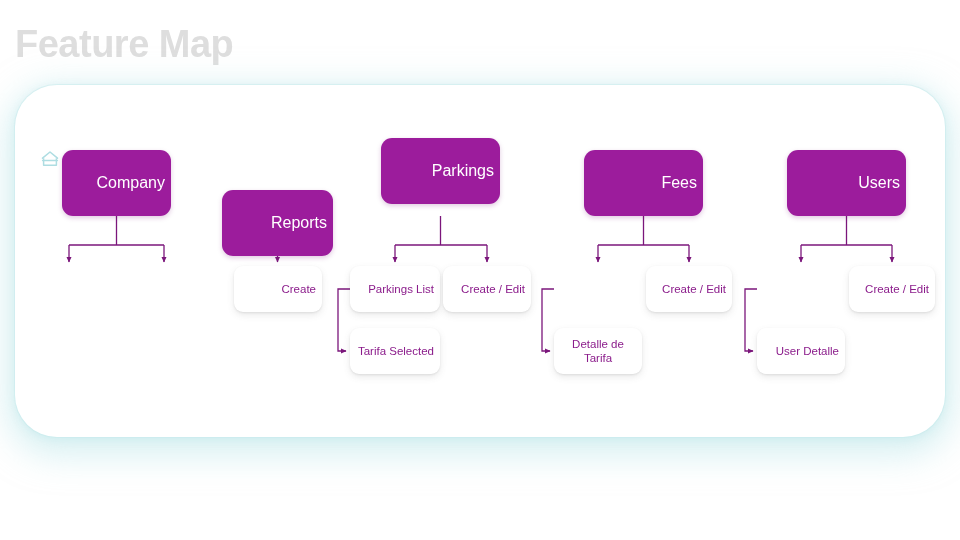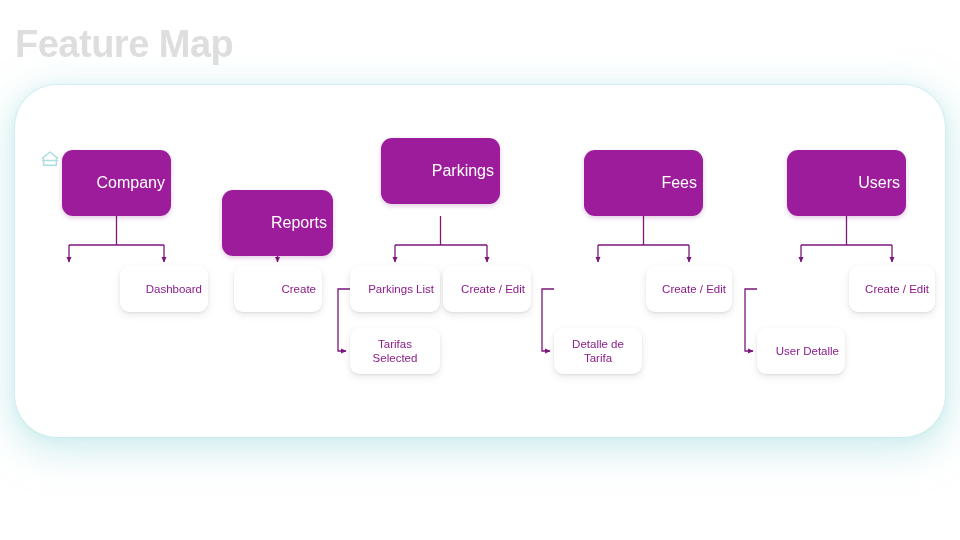--- a/index.html
+++ b/index.html
@@ -167,42 +167,39 @@
       <path d="M892,245 L892,262" marker-end="url(#ah)"></path>
       <path d="M757,289 L745,289 L745,351 L753,351" marker-end="url(#ah)"></path>
     </g>
   </svg>
 
   <div class="diagram">
 
     <div class="node root" style="left:62px;top:150px;width:109px;height:66px;">
       <span class="label">Company</span>
     </div>
-    <div class="node leaf" style="left:120px;top:266px;width:88px;height:46px;">
-      <span class="label">Dashboard</span>
-    </div>
 
     <div class="node root" style="left:222px;top:150px;width:111px;height:66px;margin-top:40px;">
       <span class="label">Reports</span>
     </div>
     <div class="node leaf" style="left:234px;top:266px;width:88px;height:46px;">
       <span class="label">Create</span>
     </div>
 
     <div class="node root" style="left:381px;top:138px;width:119px;height:66px;">
       <span class="label">Parkings</span>
     </div>
     <div class="node leaf" style="left:350px;top:266px;width:90px;height:46px;">
       <span class="label">Parkings List</span>
     </div>
     <div class="node leaf" style="left:443px;top:266px;width:88px;height:46px;">
       <span class="label">Create / Edit</span>
     </div>
     <div class="node leaf" style="left:350px;top:328px;width:90px;height:46px;">
-      <span class="label">Tarifas Selected</span>
+      <span class="label">Tarifa Selected</span>
     </div>
 
     <div class="node root" style="left:584px;top:150px;width:119px;height:66px;">
       <span class="label">Fees</span>
     </div>
     <div class="node leaf" style="left:646px;top:266px;width:86px;height:46px;">
       <span class="label">Create / Edit</span>
     </div>
     <div class="node root" style="left:787px;top:150px;width:119px;height:66px;">
       <span class="label">Users</span>

